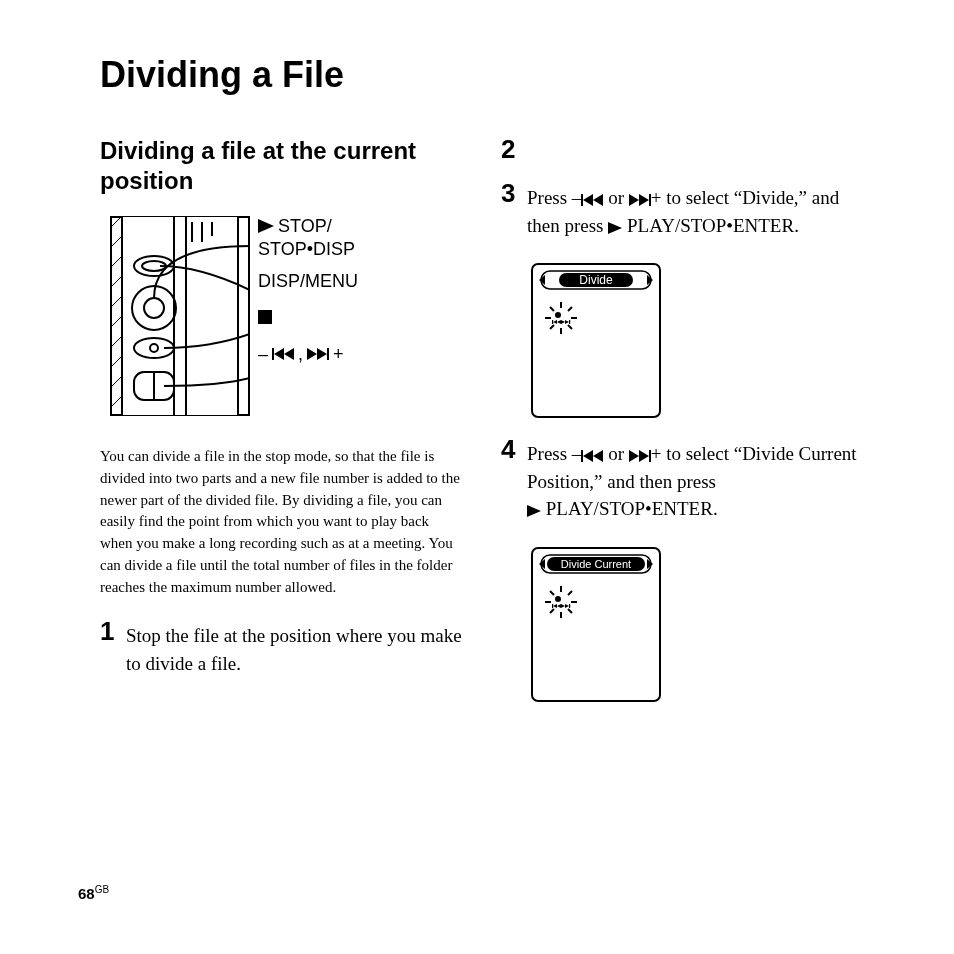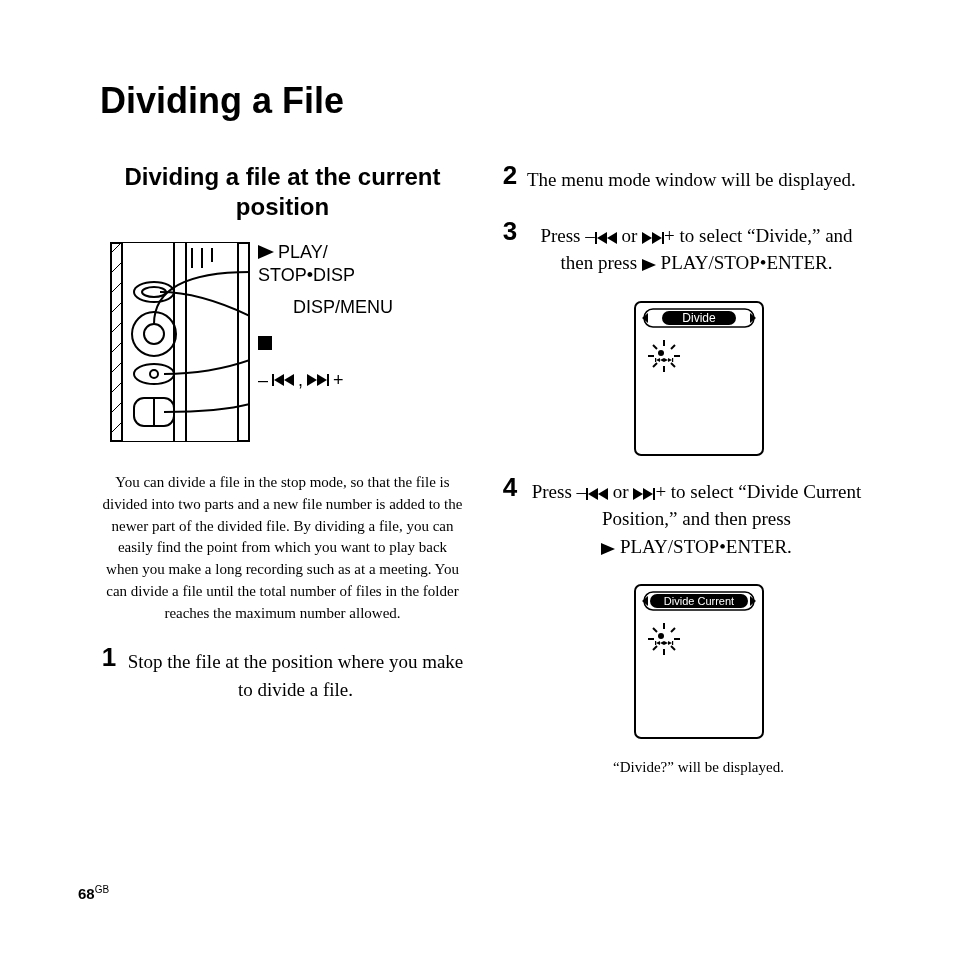--- a/index.html
+++ b/index.html
@@ -9,32 +9,31 @@
     height: 954px;
     background: #fff;
     font-family: "Times New Roman", Times, serif;
     color: #000;
   }
   .page {
     position: relative;
     width: 954px;
     height: 954px;
     box-sizing: border-box;
-    padding: 80px 60px 40px 100px;
+    padding: 54px 60px 40px 100px;
   }
   .title {
     font-family: Arial, Helvetica, sans-serif;
     font-weight: 700;
     font-size: 36px;
     margin: 0 0 40px 0;
   }
   .columns {
     display: flex;
     gap: 36px;
-    text-align: center;
   }
   .col {
     width: 365px;
   }
   .subtitle {
     font-family: Arial, Helvetica, sans-serif;
     font-weight: 700;
     font-size: 24px;
     margin: 0 0 20px 0;
     line-height: 1.25;
@@ -142,26 +141,26 @@
               <line x1="2" y1="150" x2="12" y2="140"></line>
             <line x1="2" y1="170" x2="12" y2="160"></line>
               <line x1="2" y1="190" x2="12" y2="180"></line>
           </g>
         </svg>
         <div class="callouts">
           <div class="callout-row tight">
             <svg class="inline-icon" width="16" height="14">
                 <polygon points="0,0 16,7 0,14" fill="#000"></polygon>
               </svg>
-            <span>PLAY/</span>
+            <span>STOP/</span>
           </div>
           <div class="callout-row">
             <span>STOP•DISP</span>
           </div>
-          <div class="callout-row" style="margin-top:10px;margin-left:35px;">
+          <div class="callout-row" style="margin-top:10px;">
             <span>DISP/MENU</span>
           </div>
           <div class="callout-row" style="margin-top:18px;">
             <svg class="inline-icon" width="14" height="14">
                 <rect x="0" y="0" width="14" height="14" fill="#000"></rect>
               </svg>
           </div>
           <div class="callout-row" style="margin-top:20px;">
             <span>–</span>
             <svg class="inline-icon" width="22" height="12">
@@ -188,21 +187,20 @@
           <p>Stop the file at the position where you make to divide a file.</p>
         </div>
       </div>
     </div>
 
     <div class="col">
 
       <div class="step">
         <div class="step-num">2</div>
         <div class="step-body">
-          <p>The menu mode window will be displayed.</p>
         </div>
       </div>
 
       <div class="step">
         <div class="step-num">3</div>
         <div class="step-body">
           <p>
             <span>Press –</span><svg class="inline-icon" width="22" height="12">
                 <rect x="0" y="0" width="2" height="12" fill="#000"></rect>
                 <polygon points="12,0 2,6 12,12" fill="#000"></polygon>
@@ -297,21 +295,20 @@
                 <polygon points="-4,-2 0,-4 0,0" fill="#000"></polygon>
                 <rect x="-9" y="-4" width="1.2" height="4" fill="#000"></rect>
               <polygon points="4,-4 8,-2 4,0" fill="#000"></polygon>
                 <polygon points="0,-4 4,-2 0,0" fill="#000"></polygon>
                 <rect x="8" y="-4" width="1.2" height="4" fill="#000"></rect>
             </g>
           </g>
         </svg>
       </div>
 
-      <p class="para" style="margin-left:30px;">“Divide?” will be displayed.</p>
 
     </div>
   </div>
 
   <div class="pagefoot">
     <span>68</span><sup>GB</sup>
   </div>
 </div>
 
 </body></html>

